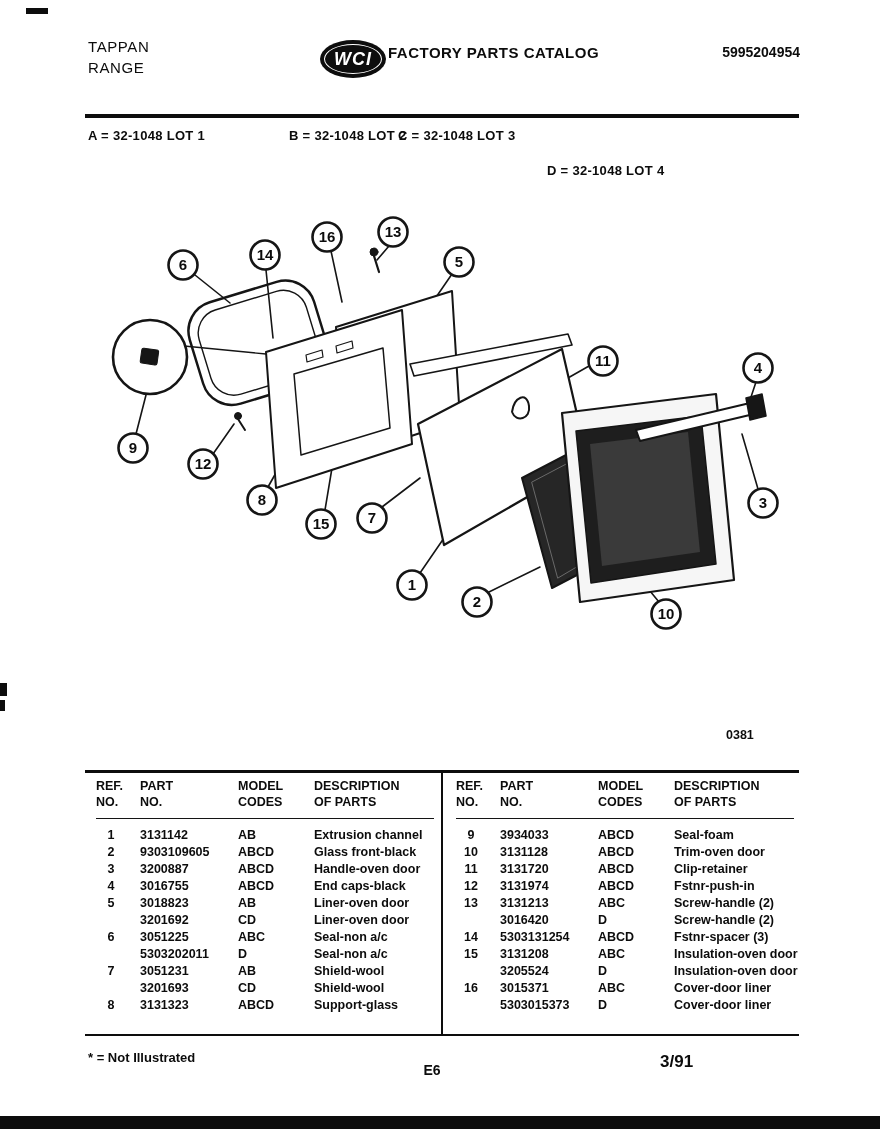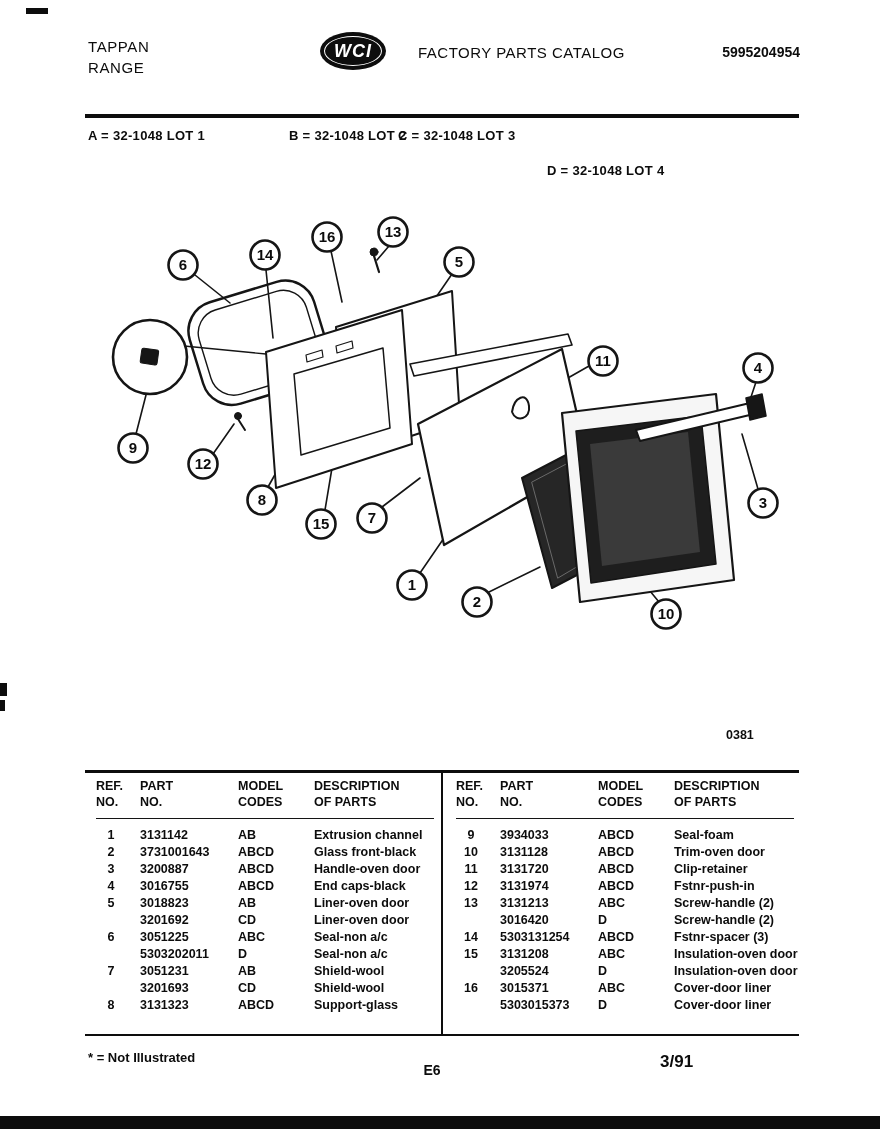--- a/index.html
+++ b/index.html
@@ -1,26 +1,26 @@
 <!DOCTYPE html>
 <html><head>
 <meta charset="utf-8">
 <style>
   html,body{margin:0;padding:0;background:#fff;}
   .page{position:relative;width:880px;height:1130px;background:#fff;overflow:hidden;
         font-family:"Liberation Sans",sans-serif;color:#0c0c0c;}
   .abs{position:absolute;}
   
   .brand{left:88px;top:36px;font-size:15px;font-weight:normal;letter-spacing:.6px;line-height:1.4;}
-  .logo{left:320px;top:32px;width:66px;height:38px;background:#0d0d0d;border-radius:50%;
+  .logo{left:320px;top:40px;width:66px;height:38px;background:#0d0d0d;border-radius:50%;
         display:flex;align-items:center;justify-content:center;}
   .logo-ring{width:56px;height:28px;border:1.5px solid #fff;border-radius:50%;
         display:flex;align-items:center;justify-content:center;}
   .logo-text{color:#fff;font-style:italic;font-weight:bold;font-size:18px;letter-spacing:1px;}
-  .catalog-title{left:418px;top:44px;font-size:15px;font-weight:normal;letter-spacing:.5px;}
+  .catalog-title{left:388px;top:44px;font-size:15px;font-weight:bold;letter-spacing:.5px;}
   .pub-number{left:660px;top:44px;width:140px;text-align:right;font-size:14px;font-weight:bold;}
   .rule{background:#0d0d0d;}
   
   .lot{top:128px;font-size:13px;font-weight:bold;letter-spacing:.3px;text-align:right;}
   
   .fig-no{left:726px;top:728px;font-size:12.5px;font-weight:bold;}
   
   .t-half{position:absolute;top:778px;width:338px;}
   .t-head{display:grid;grid-template-columns:44px 98px 76px 1fr;
           font-size:12.5px;font-weight:bold;line-height:1.3;
@@ -229,21 +229,21 @@
 
         <div class="t-row">
           <span class="cell ref">1</span>
           <span class="cell part">3131142</span>
           <span class="cell codes">AB</span>
           <span class="cell desc">Extrusion channel</span>
         </div>
 
         <div class="t-row">
           <span class="cell ref">2</span>
-          <span class="cell part">3731001643</span>
+          <span class="cell part">9303109605</span>
           <span class="cell codes">ABCD</span>
           <span class="cell desc">Glass front-black</span>
         </div>
 
         <div class="t-row">
           <span class="cell ref">3</span>
           <span class="cell part">3200887</span>
           <span class="cell codes">ABCD</span>
           <span class="cell desc">Handle-oven door</span>
         </div>

